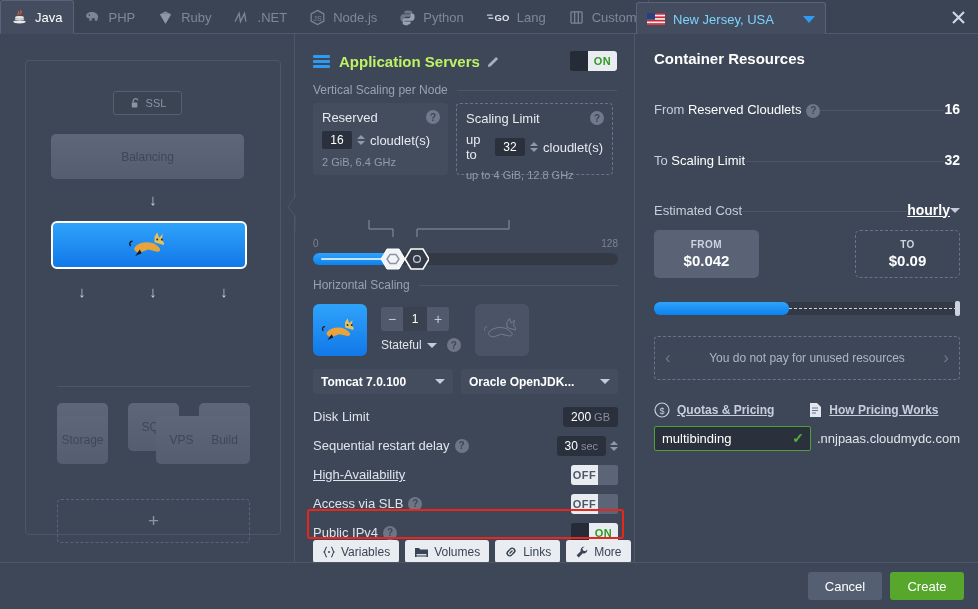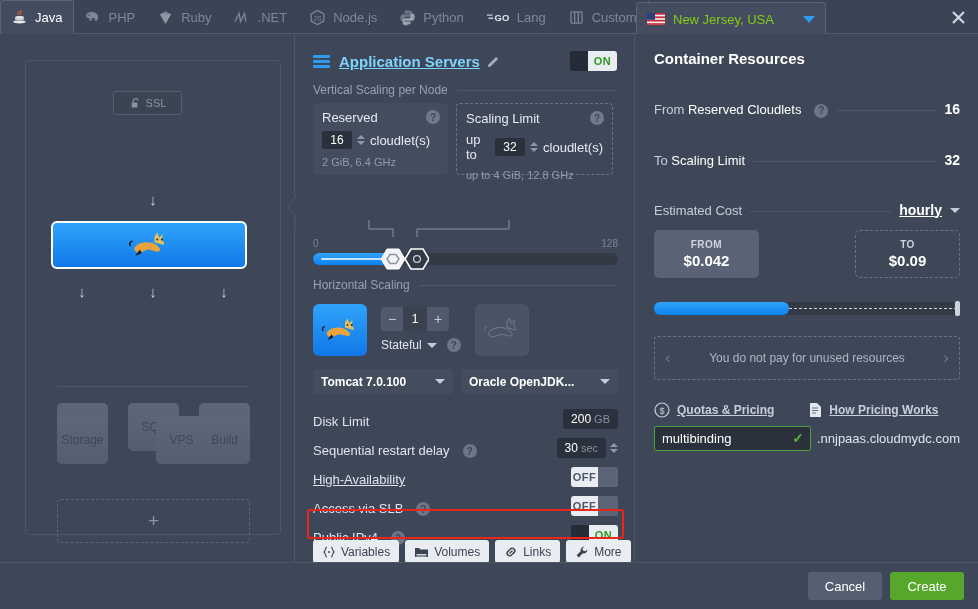--- a/index.html
+++ b/index.html
@@ -55,21 +55,21 @@
     border-right: 6px solid transparent; border-top: 6px solid #8a92a3;
   }
 
   
   .region-tab {
     position: absolute; left: 636px; top: 2px; width: 190px; height: 33px;
     background: #434d5f;
     border: 1px solid #5a6478; border-bottom: none;
     border-radius: 3px 3px 0 0;
     display: flex; align-items: center; gap: 8px; padding: 0 10px;
-    font-size: 13px; color: #84cc16; cursor: pointer;
+    font-size: 13px; color: #7dd3fc; cursor: pointer;
   }
   .flag { width: 18px; height: 12px; flex: none; display: block; }
   .region-caret {
     margin-left: auto;
     width: 0; height: 0; border-left: 6px solid transparent;
     border-right: 6px solid transparent; border-top: 7px solid #2e9bf0;
   }
   .win-close {
     position: absolute; right: 8px; top: 5px;
     width: 24px; height: 24px; cursor: pointer;
@@ -135,21 +135,21 @@
   
   .center-pane {
     position: absolute; left: 296px; top: 34px; width: 339px; height: 528px;
     background: #3e4757;
     border-right: 1px solid #4d5768;
     padding: 14px 17px 0 17px;
   }
   .sec-head { display: flex; align-items: center; height: 26px; margin-bottom: 4px; }
   .burger { width: 17px; height: 13px; flex: none; margin-right: 9px; }
   .burger i { display: block; height: 3px; background: #2e9bf0; margin-bottom: 2px; border-radius: 1px; }
-  .sec-title { font-size: 15px; font-weight: bold; color: #7dd3fc; text-decoration: underline; }
+  .sec-title { font-size: 15px; font-weight: bold; color: #bef264; }
   .pencil { margin-left: 7px; width: 14px; height: 14px; cursor: pointer; }
   .toggle {
     margin-left: auto; width: 47px; height: 20px; border-radius: 3px;
     display: flex; cursor: pointer; overflow: hidden;
     background: #2b323e;
   }
   .toggle .knob { width: 18px; background: #262c37; }
   .toggle .lbl {
     flex: 1; display: flex; align-items: center; justify-content: center;
     font-size: 11px; font-weight: bold; letter-spacing: .5px;
@@ -253,22 +253,22 @@
     height: 25px; background: #444d5e; border-radius: 3px;
     display: flex; align-items: center; padding: 0 8px; gap: 6px;
     font-size: 12px; font-weight: bold; color: #ffffff; cursor: pointer;
   }
   .dd.w1 { width: 140px; }
   .dd.w2 { width: 157px; }
   .dd .caret-sm { margin-left: auto; }
 
   .opt-rows { position: absolute; left: 17px; top: 370px; width: 305px; }
   .opt {
-    display: flex; align-items: flex-end; height: 25px; margin-bottom: 4px;
-    font-size: 13px; color: #dfe4ec; gap: 8px;
+    display: flex; align-items: center; height: 25px; margin-bottom: 4px;
+    font-size: 13px; color: #dfe4ec;
   }
   .opt .ctl { margin-left: auto; display: flex; align-items: center; gap: 4px; }
   .ro-box {
     background: #2b313c; border-radius: 3px; padding: 3px 8px;
     font-size: 12px; color: #ffffff; cursor: text;
   }
   .ro-box .unit { color: #868fa0; font-size: 11px; margin-left: 3px; }
   .ul { text-decoration: underline; cursor: pointer; }
 
   .hl-box {
@@ -282,21 +282,21 @@
     font-size: 12px; color: #3b4454; cursor: pointer;
   }
 
   
   .right-pane {
     position: absolute; left: 636px; top: 34px; width: 342px; height: 528px;
     background: #3e4757; padding: 16px 18px 0 18px;
   }
   .rt-title { font-size: 15px; font-weight: bold; color: #ffffff; margin-bottom: 13px; }
   .rt-row {
-    display: flex; align-items: baseline; gap: 8px; margin-bottom: 12px;
+    display: flex; align-items: baseline; margin-bottom: 12px;
     font-size: 13px; color: #c7cedb; margin-top: 34px;
   }
   .rt-row .dots { flex: 1; height: 1px; background: #4d5768; transform: translateY(-3px); }
   .rt-row .val { font-size: 14px; font-weight: bold; color: #ffffff; }
   .rt-row b.em { color: #ffffff; font-weight: normal; }
 
   .cost-cards { display: flex; justify-content: space-between; margin-top: 4px; }
   .cost-card {
     width: 105px; height: 48px; border-radius: 5px;
     display: flex; flex-direction: column; align-items: center; justify-content: center;
@@ -459,20 +459,23 @@
     <div class="topo-box"></div>
 
     <div class="ssl-chip">
       <svg width="13" height="13" viewBox="0 0 14 14">
         <path d="M4.5 6V4.2A2.6 2.6 0 0 1 9.6 3.6" stroke="#8b93a4" stroke-width="1.4" fill="none"></path>
         <rect x="3" y="6" width="6" height="5.4" rx="1" fill="#8b93a4"></rect>
       </svg>
       <span>SSL</span>
     </div>
 
+    <div class="node node-balancing">
+      <span>Balancing</span>
+    </div>
 
     <div class="arrow-dn" style="left:146px; top:158px;">↓</div>
 
     <div class="node node-tomcat">
       <svg width="44" height="32" viewBox="0 0 48 34">
         <path d="M8 20c3-4 8-6 14-6 7 0 11 3 14 7 1 2-1 4-4 3l-9-2-8 3c-4 1-8-2-7-5z" fill="#e8a33d"></path>
         <path d="M30 8l3-5 2 6 4-4-1 7c2 1 3 3 2 5l-10-3z" fill="#e8c05a"></path>
         <circle cx="33" cy="11" r="1.1" fill="#2b2b2b"></circle>
           <circle cx="38" cy="11" r="1.1" fill="#2b2b2b"></circle>
         <path d="M6 13c-3 0-4 3-2 5" stroke="#1a1a1a" stroke-width="1.6" fill="none"></path>

